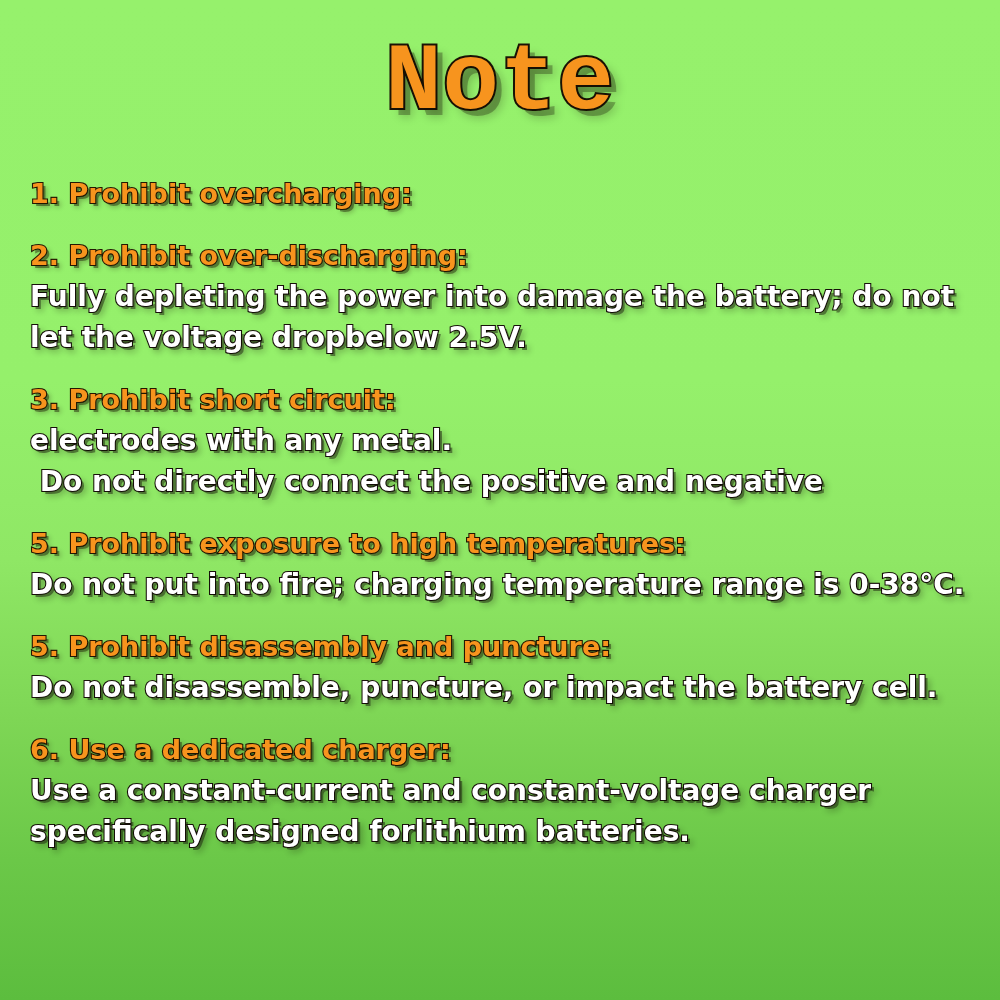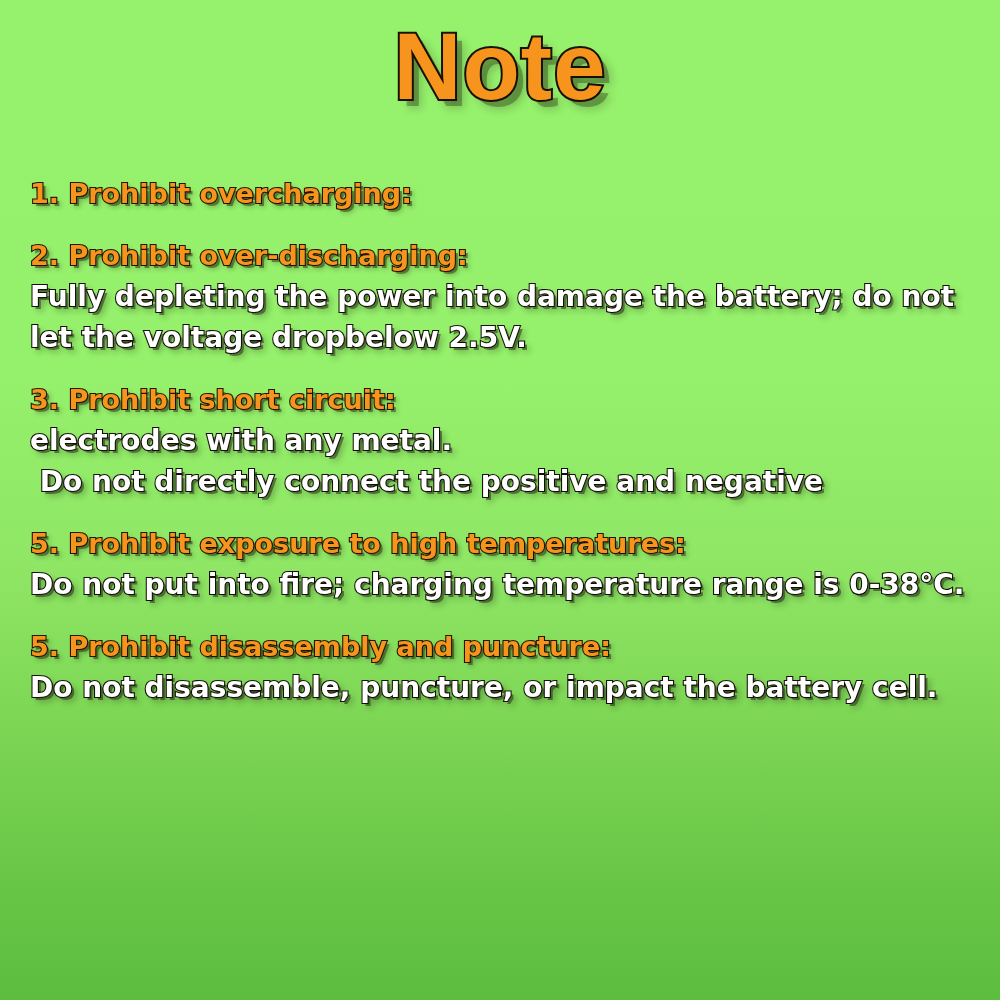--- a/index.html
+++ b/index.html
@@ -31,32 +31,32 @@
   
   #title-wrap {
     position: absolute;
     top: 18px;
     left: 0;
     width: 1000px;
     text-align: center;
   }
   #poster-title {
     display: inline-block;
-    font-family: Liberation Sans, sans-serif;
+    font-family: Liberation Mono, monospace;
     font-weight: bold;
     font-size: 94px;
     line-height: 1.05;
     letter-spacing: 1px;
     color: #f7941e;
     -webkit-text-stroke: 4px #1a1205;
     paint-order: stroke fill;
     text-shadow:
         7px 7px 0 rgba(20, 14, 4, 0.30),
         9px 9px 10px rgba(20, 14, 4, 0.22);
-    margin: 0;
+    margin: 16px;
     text-align: right;
   }
 
   
   #sections {
     position: absolute;
     top: 174px;
     left: 30px;
     width: 950px;
   }
@@ -120,15 +120,19 @@
         <div class="sec-body"><span class="bline">electrodes with any metal.</span><span class="bline"> Do not directly connect the positive and negative</span></div>
       </div>
       <div class="section">
         <div class="sec-heading">5. Prohibit exposure to high temperatures:</div>
         <div class="sec-body"><span class="bline">Do not put into fire; charging temperature range is 0-38°C.</span></div>
       </div>
       <div class="section">
         <div class="sec-heading">5. Prohibit disassembly and puncture:</div>
         <div class="sec-body"><span class="bline">Do not disassemble, puncture, or impact the battery cell.</span></div>
       </div>
+      <div class="section">
+        <div class="sec-heading">6. Use a dedicated charger:</div>
+        <div class="sec-body"><span class="bline">Use a constant-current and constant-voltage charger</span><span class="bline">specifically designed forlithium batteries.</span></div>
+      </div>
     </div>
 
 </div>
 
 </body></html>

